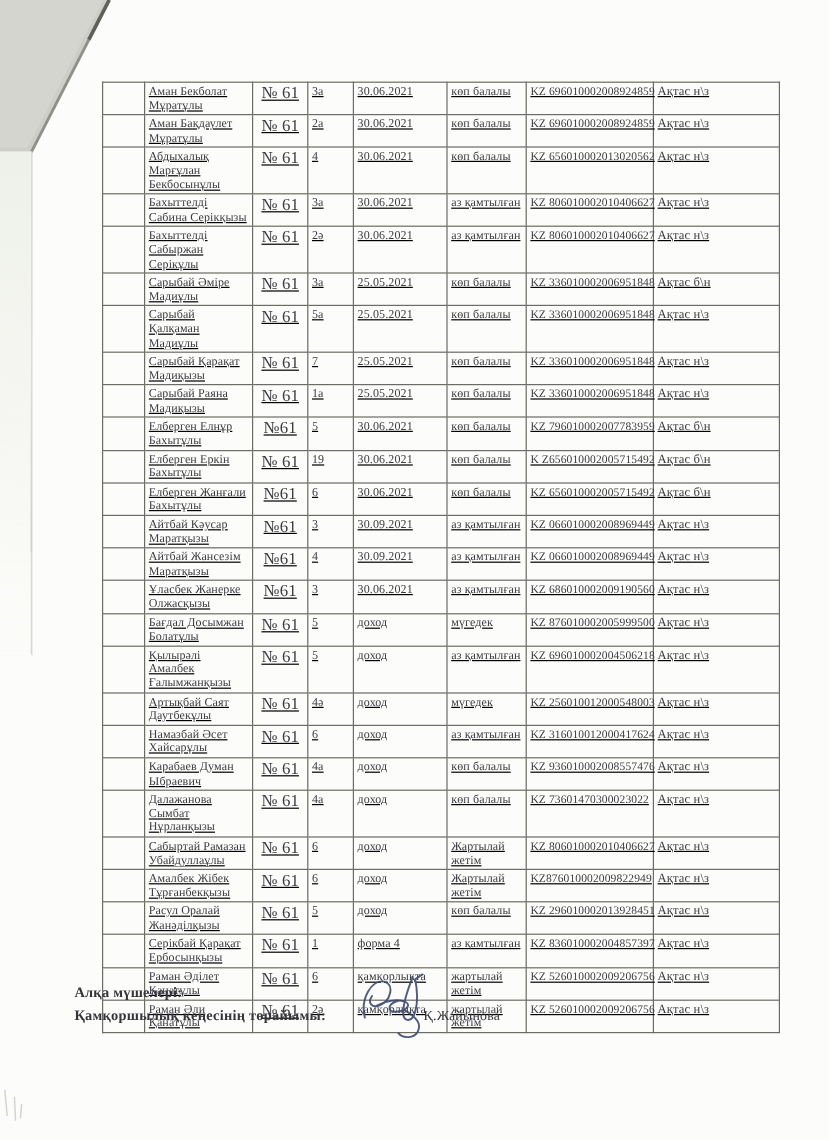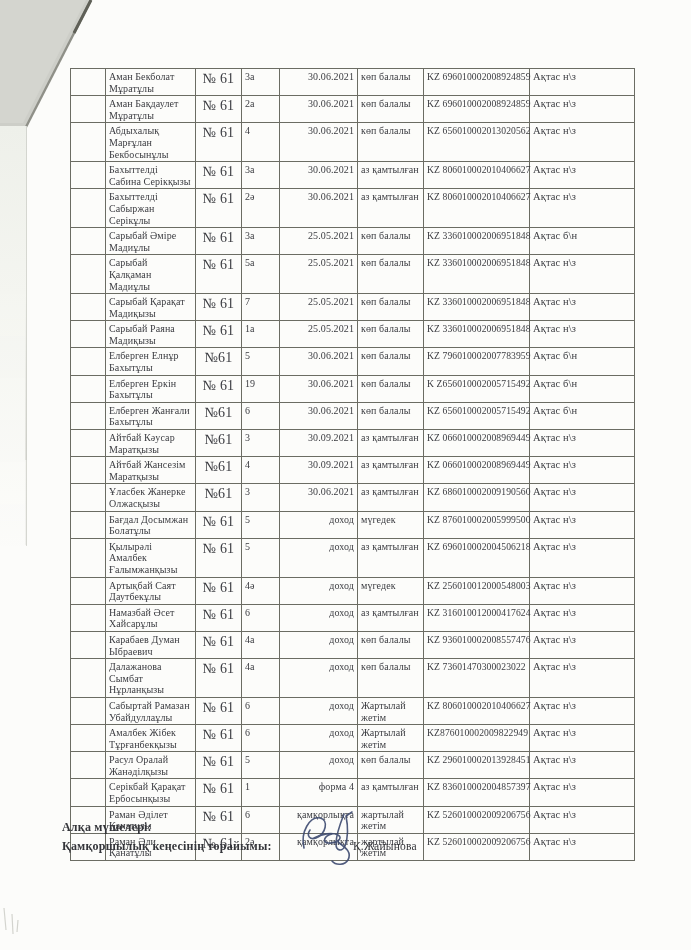--- a/index.html
+++ b/index.html
@@ -11,35 +11,35 @@
   .paper{position:absolute;inset:0;background:#fcfcfa;}
   
   .corner-artifact{position:absolute;left:0;top:0;}
   .left-edge-strip{
     position:absolute;left:0;top:126px;width:26px;height:420px;
     background:linear-gradient(to bottom,#eef0ea 0%,#f4f5f0 40%,rgba(248,248,244,0) 100%);
     border-right:1px solid rgba(190,191,184,.55);
   }
   .bottom-smudge{position:absolute;left:0;top:890px;}
   
-  .roster-wrap{position:absolute;left:70px;top:68px;width:564px;}
+  .roster-wrap{position:absolute;left:85px;top:68px;width:564px;text-decoration:underline;}
   table.roster{
     border-collapse:collapse;table-layout:fixed;width:564px;
     font-size:10px;line-height:1.16;color:#3b3c41;
   }
   table.roster td{
     border:1px solid #6b6c63;
     vertical-align:top;
     padding:2px 3px 1px 3px;
     word-wrap:break-word;
     letter-spacing:.1px;
   }
   td.col-school{text-align:center;white-space:nowrap;font-size:14px;}
   td.col-grade{padding-left:5px;}
-  td.col-basis{text-align:right;}
+  td.col-basis{text-align:left;}
   td.col-category{padding-left:5px;}
   td.col-account{font-size:9.6px;white-space:nowrap;margin-top:47px;}
   td.col-mark{vertical-align:middle;padding-left:9px;letter-spacing:.6px;font-size:10.5px;}
   
   .footer{
     position:absolute;left:62px;top:820px;width:560px;
     font-weight:bold;font-size:12px;color:#34353a;letter-spacing:.2px;
   }
   .footer .f-line{margin:0 0 4px 0;}
   .footer .signer{font-weight:normal;font-size:11.5px;margin-left:78px;}

